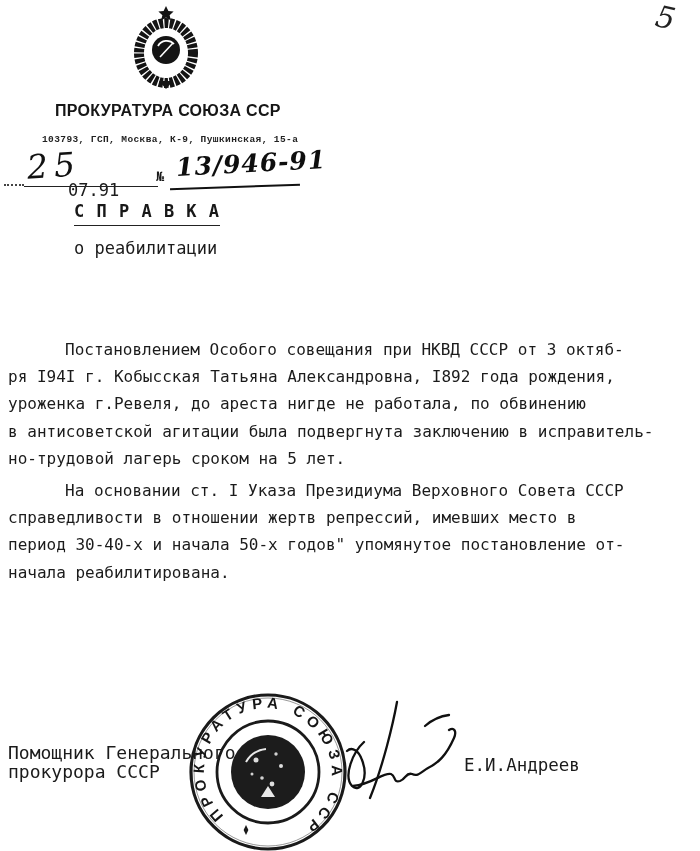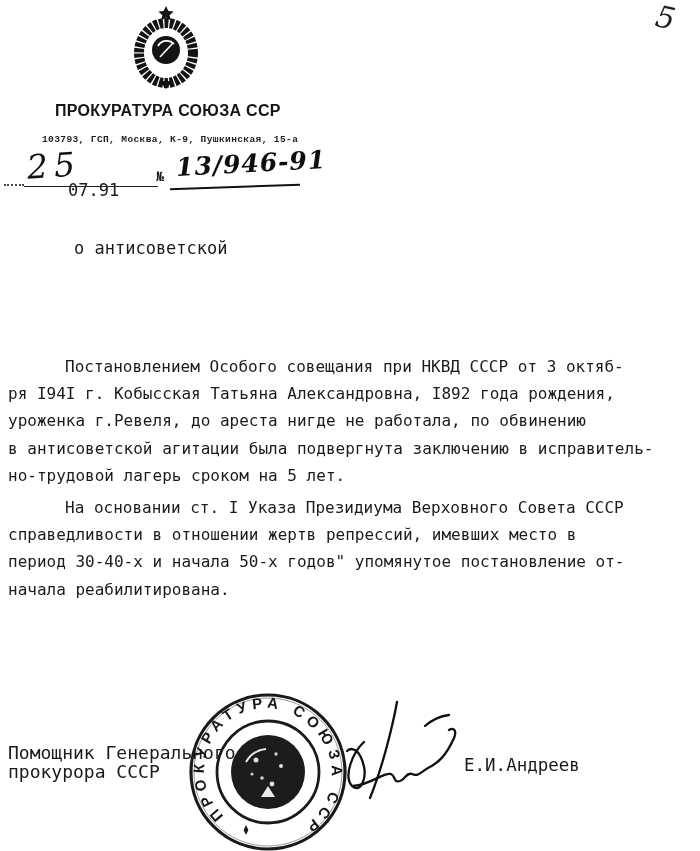--- a/index.html
+++ b/index.html
@@ -25,21 +25,21 @@
   .number-sign{left:156px;top:169px;font-size:13px;font-weight:bold;color:#1b1b1b;}
   .hand-number{left:176px;top:149px;font-family:"DejaVu Serif",serif;font-style:italic;
     font-weight:bold;font-size:25px;letter-spacing:1px;transform:rotate(-3deg);color:#0e0e0e;}
   .date-underline-2{left:170px;top:186px;width:130px;border-top:2.6px solid #111;height:0;
     transform:rotate(-2deg);}
   
   .title{left:74px;top:201px;font-size:17px;font-weight:bold;letter-spacing:1px;
     border-bottom:1.7px solid #222;padding-bottom:4px;color:#181818;}
   .subtitle{left:74px;top:238px;font-size:17px;color:#1b1b1b;}
   
-  .para{left:8px;width:672px;font-size:16px;line-height:27.2px;color:#1b1b1b;margin-top:17px;}
+  .para{left:8px;width:672px;font-size:16px;line-height:27.2px;color:#1b1b1b;}
   .para .line{white-space:pre;}
   .para .line.indent{padding-left:57px;}
   .para1{top:336px;}
   .para2{top:477px;}
   
   .sig-title{left:8px;top:743px;font-size:18px;line-height:19px;color:#1b1b1b;}
   .sig-name{left:464px;top:755px;font-size:17.5px;color:#1b1b1b;}
   .stamp{left:186px;top:690px;}
   .signature-svg{left:333px;top:686px;}
 </style>
@@ -63,21 +63,22 @@
   <div class="abs address">103793, ГСП, Москва, К-9, Пушкинская, 15-а</div>
 
   <div class="abs leader-dots"></div>
   <div class="abs hand-day">25</div>
   <div class="abs typed-date">07.91</div>
   <div class="abs date-underline-1"></div>
   <div class="abs number-sign">№</div>
   <div class="abs hand-number">13/946-91</div>
   <div class="abs date-underline-2"></div>
 
-  <div class="abs subtitle">о антисоветской</div>
+  <div class="abs title">С П Р А В К А</div>
+  <div class="abs subtitle">о реабилитации</div>
 
   <div class="abs para para1">
     <div class="line indent">Постановлением Особого совещания при НКВД СССР от 3 октяб-</div>
     <div class="line">ря I94I г. Кобысская Татьяна Александровна, I892 года рождения,</div>
     <div class="line">уроженка г.Ревеля, до ареста нигде не работала, по обвинению</div>
     <div class="line">в антисоветской агитации была подвергнута заключению в исправитель-</div>
     <div class="line">но-трудовой лагерь сроком на 5 лет.</div>
   </div>
 
   <div class="abs para para2">

